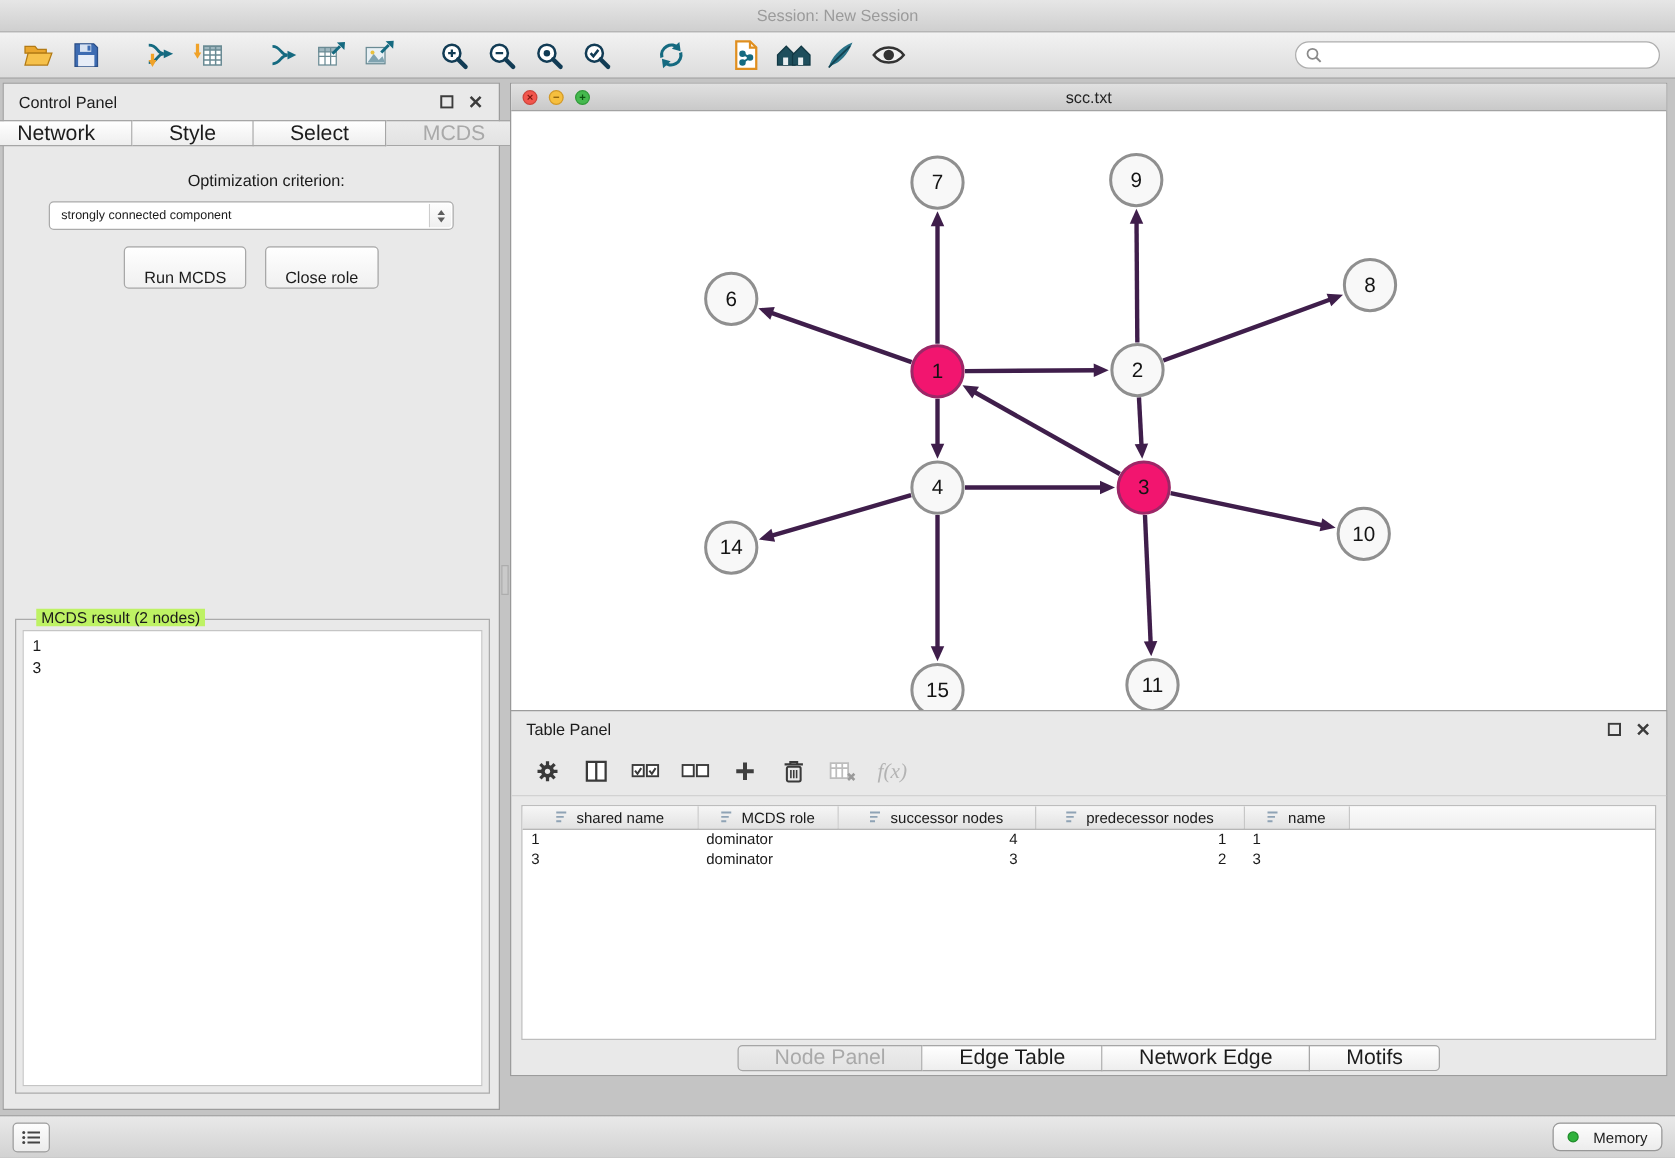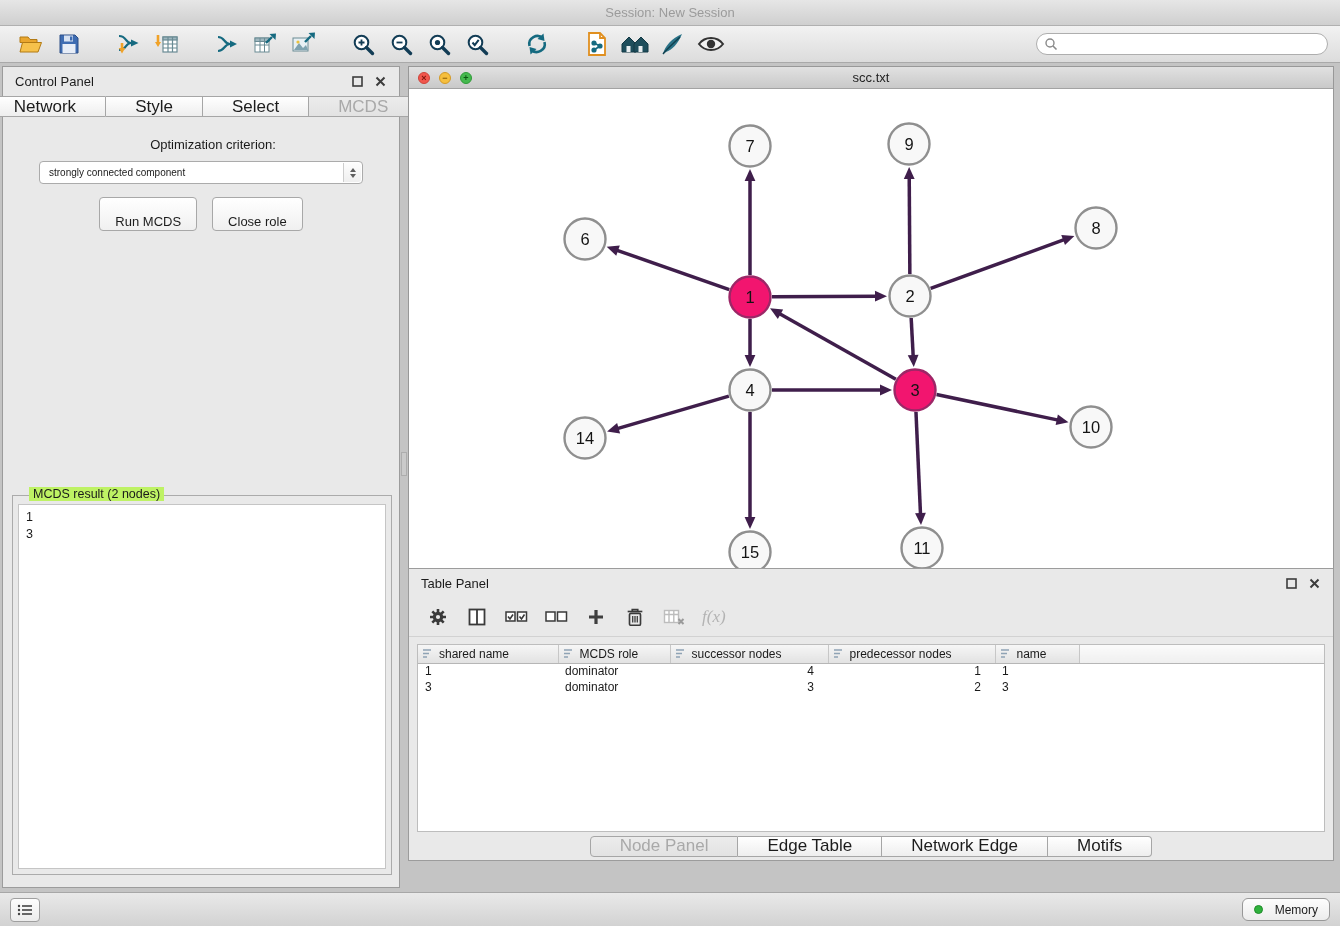--- a/index.html
+++ b/index.html
@@ -128,21 +128,21 @@
 
   .tp-table-wrap { flex:1; margin:7px 8px 0 8px; background:#fff; border:1px solid #bdbdbd; overflow:hidden; }
   table.node-table { border-collapse:collapse; width:100%; font-size:12px; table-layout:fixed; }
   .node-table th {
     background:linear-gradient(#f6f6f6,#e2e2e2);
     border-right:1px solid #c7c7c7; border-bottom:1px solid #b6b6b6;
     font-weight:normal; height:18px; padding:0 4px; text-align:center;
     white-space:nowrap; overflow:hidden;
   }
   .node-table th.filler { background:linear-gradient(#fbfbfb,#efefef); border-right:none; }
-  .node-table th .th-inner { display:flex; align-items:center; justify-content:flex-start; gap:5px; }
+  .node-table th .th-inner { display:flex; align-items:center; justify-content:center; gap:5px; }
   .node-table td { height:16px; padding:0 7px; white-space:nowrap; overflow:hidden; }
   .node-table td.num { text-align:right; padding-right:14px; }
 
   .tp-tabs { height:28px; }
 
   
   .v-handle { position:absolute; left:401px; top:452px; width:6px; height:24px; background:#cacaca; border:1px solid #adadad; }
   .h-handle { position:absolute; left:858px; top:590px; width:18px; height:5px; background:#cacaca; border:1px solid #adadad; }
 
   

